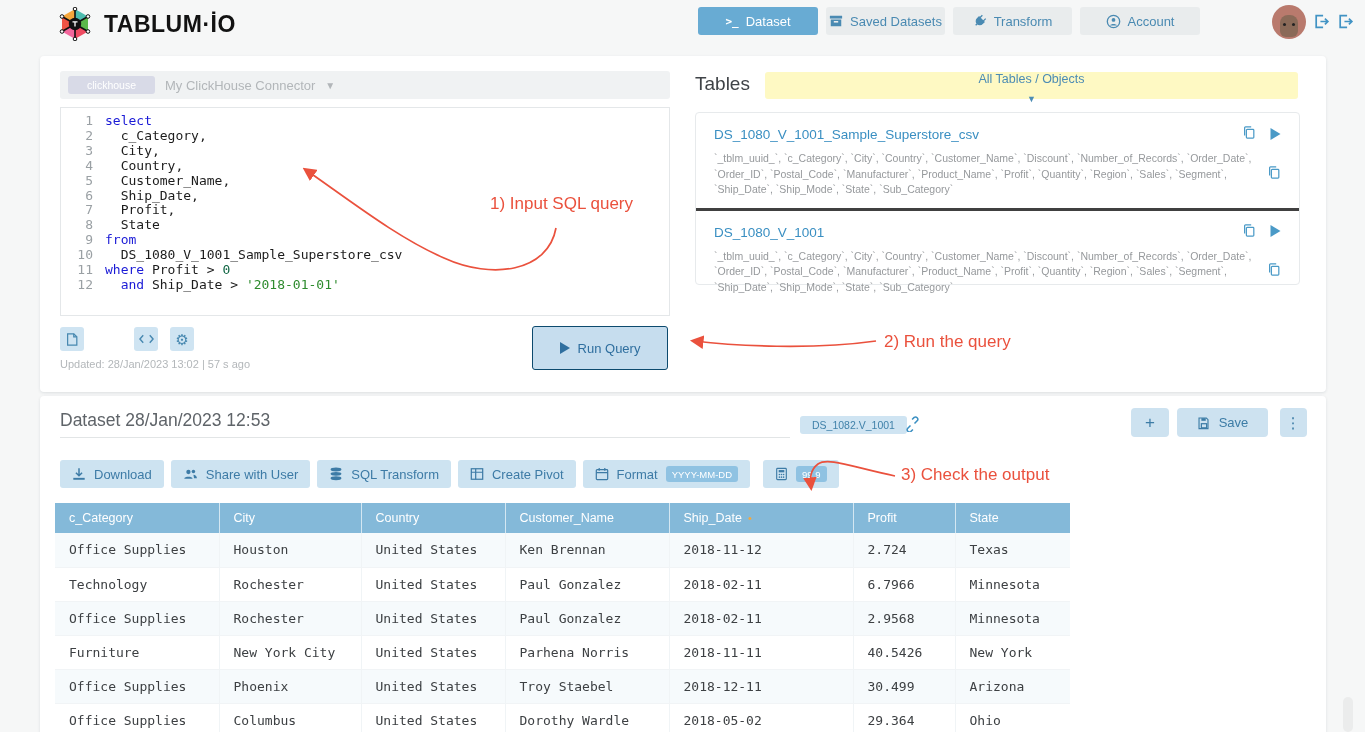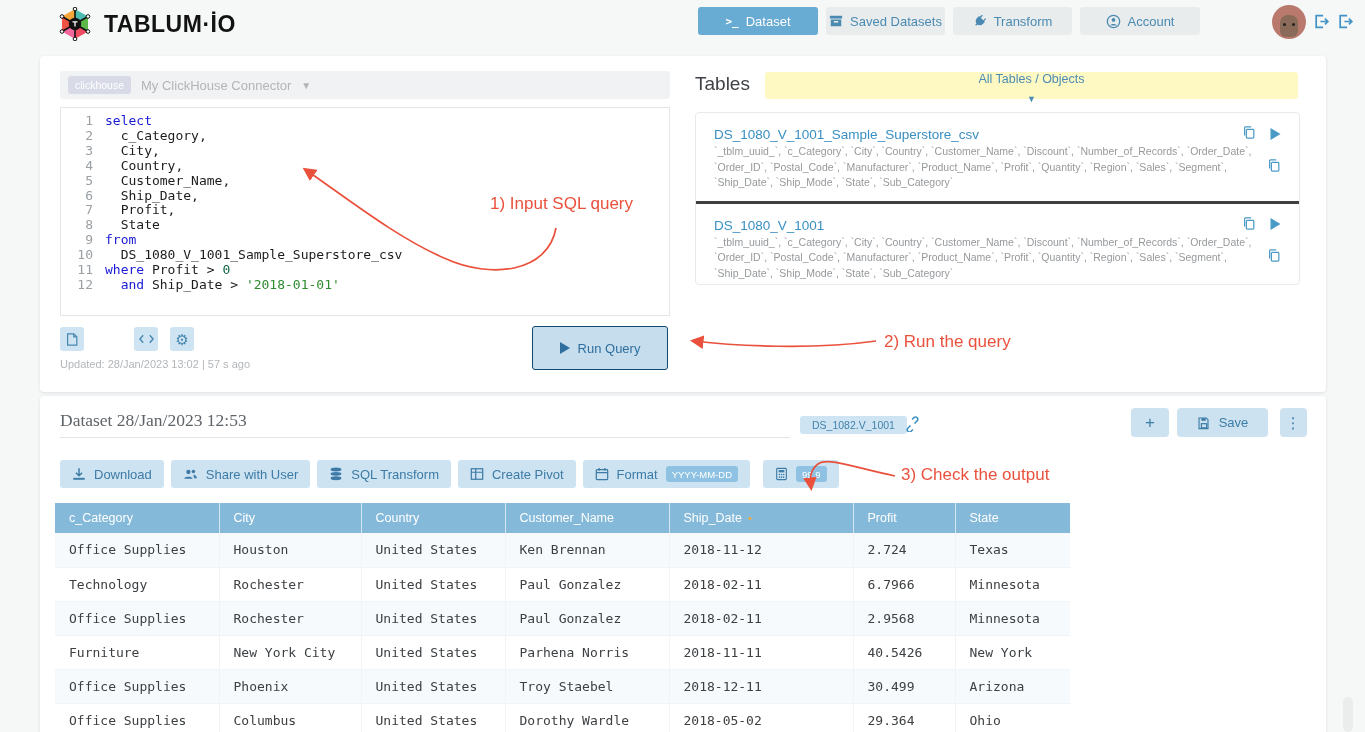--- a/index.html
+++ b/index.html
@@ -26,21 +26,21 @@
   #avatar { position:absolute; left:1272px; top:5px; width:34px; height:34px; border-radius:50%;
     background:#b97a6d; overflow:hidden; display:flex; align-items:flex-end; justify-content:center; }
   #avatar .face { width:18px; height:22px; background:#8a6a58; border-radius:8px 8px 6px 6px; margin-bottom:2px; position:relative;}
   #avatar .face:before{content:"";position:absolute;left:3px;top:8px;width:3px;height:3px;border-radius:50%;background:#222;}
   #avatar .face:after{content:"";position:absolute;right:3px;top:8px;width:3px;height:3px;border-radius:50%;background:#222;}
   .exit-ic { position:absolute; top:13px; color:#4193c4; }
 
   
   #connector-bar { position:absolute; left:20px; top:15px; width:610px; height:28px;
     background:#f0f2f3; border-radius:3px; display:flex; align-items:center; padding:0 8px; gap:10px; cursor:pointer;}
-  #connector-badge { background:#d8dae7; color:#fff; font-size:10.5px; padding:3px 7px; border-radius:3px; }
+  #connector-badge { background:#d8dae7; color:#fff; font-size:10.5px; padding:3px 19px; border-radius:3px; }
   #connector-name { color:#b2b6b9; font-size:13px; }
   #connector-caret { color:#b2b6b9; font-size:10px; }
 
   #sql-editor { position:absolute; left:20px; top:51px; width:610px; height:209px;
     background:#fff; border:1px solid #e4e7e9; display:flex;
     font-family:"DejaVu Sans Mono", monospace; font-size:13px; line-height:14.9px; padding-top:6px; }
   #sql-gutter { width:44px; text-align:right; padding-right:12px; color:#9aa0a4; }
   #sql-code { flex:1; white-space:pre; color:#1c1c1c; }
   .tok-kw { color:#1a1ad6; }
   .tok-id { color:#1c1c1c; }
@@ -59,30 +59,30 @@
   #tables-filter { position:absolute; left:725px; top:16px; width:533px; height:27px;
     background:#fef9c3; border:none; border-radius:3px; color:#4c8cb4; font-size:12.5px; font-family:inherit;
     display:flex; align-items:center; gap:8px; padding:0 12px; cursor:pointer;flex-direction:column; }
   #tables-card { position:absolute; left:655px; top:56px; width:605px; height:173px;
     background:#fff; border:1px solid #e7eaec; border-radius:4px; }
   .entry { padding:12px 18px 10px 18px; }
   .entry + .entry { border-top:3px solid #404040; }
   .entry-head { display:flex; align-items:center; }
   .entry-link { color:#3a8fc2; font-size:13.5px; text-decoration:none; flex:1; cursor:pointer; }
   .entry-head .ic { margin-left:14px; color:#4a9ac7; cursor:pointer; }
-  .entry-body { display:flex; align-items:center; }
+  .entry-body { display:flex; align-items:center; margin-top:7px; }
   .entry-cols { flex:1; font-size:10.5px; line-height:15.5px; color:#96999c; padding-right:14px; }
   .entry-body .ic { color:#4a9ac7; cursor:pointer; }
 
   
   .annot { position:absolute; color:#ea513d; font-size:17px; white-space:nowrap; }
   #arrows { position:absolute; left:0; top:0; pointer-events:none; }
 
   
-  #ds-title { position:absolute; left:20px; top:14px; font-size:17.5px; color:#5f6469;font-family:Liberation Serif, serif; }
+  #ds-title { position:absolute; left:20px; top:14px; font-size:17.5px; color:#5f6469; }
   #ds-title-rule { position:absolute; left:20px; top:41px; width:730px; border-bottom:1px solid #e2e5e6; }
   #ds-badge { position:absolute; left:760px; top:20px; background:#cfe4f2; color:#4182aa;
     font-size:10.5px; padding:3px 12px; border-radius:3px; }
   #ds-link-ic { position:absolute; left:864px; top:20px; color:#3a8fc2; cursor:pointer; }
   .act-btn { position:absolute; top:12px; height:29px; background:#cde2f0; border:none; border-radius:4px;
     color:#3c7ca6; font-size:13px; font-family:inherit; display:flex; align-items:center; justify-content:center; gap:8px; cursor:pointer; }
   #btn-add { left:1091px; width:38px; font-size:17px; }
   #btn-save { left:1137px; width:91px; }
   #btn-kebab { left:1240px; width:27px; font-size:15px; letter-spacing:1px; }
 

